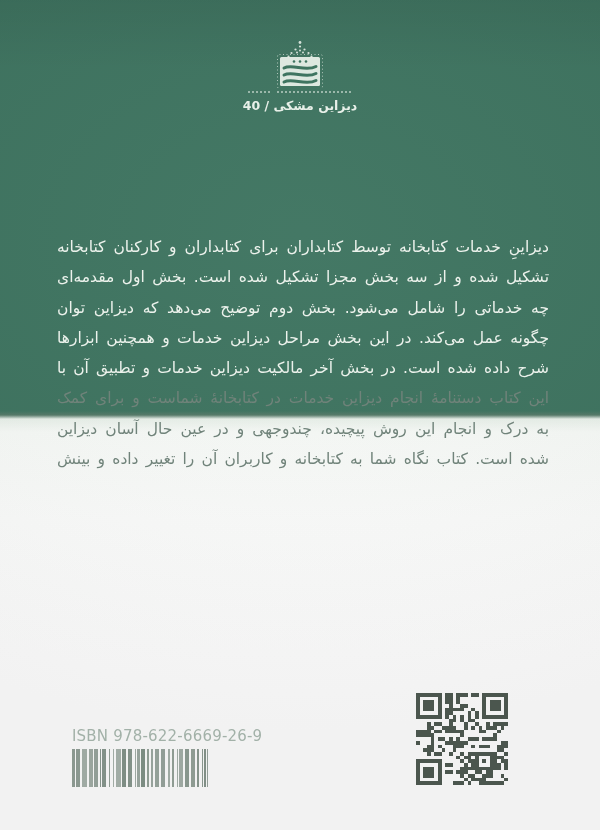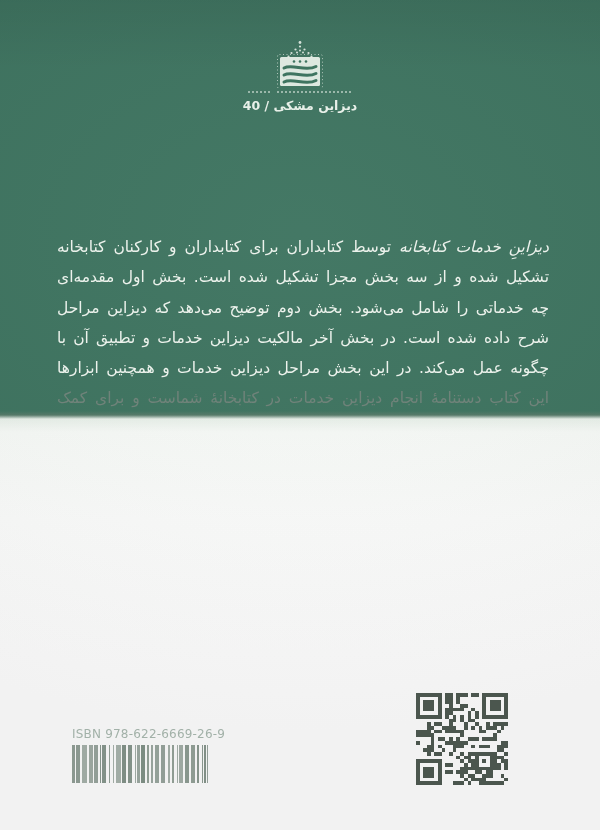--- a/index.html
+++ b/index.html
@@ -25,24 +25,24 @@
   .micro-seg.s2{width:76px;}
   .series{margin-top:5px;direction:rtl;font-size:12.5px;font-weight:bold;
     color:#e8f0e9;letter-spacing:.2px;}
   
   .text-block{position:absolute;top:232px;left:57px;width:492px;direction:rtl;}
   .line{height:30.3px;line-height:30.3px;font-size:15.5px;overflow:hidden;
     text-align:justify;text-align-last:justify;word-spacing:1px;}
   .line.light{color:var(--lightText);}
   .line.dark{color:var(--darkText);}
   .line.end{text-align-last:center;}
-  .line .title-italic{font-style:italic;}
+  .line .title-italic{}
   
   .isbn-area{position:absolute;left:72px;top:727px;width:140px;}
-  .isbn-label{font-size:12px;letter-spacing:.2px;color:#a2b1a8;white-space:nowrap;}
+  .isbn-label{font-size:15px;letter-spacing:.2px;color:#a2b1a8;white-space:nowrap;}
   .barcode{margin-top:4px;width:136px;height:38px;display:flex;align-items:stretch;overflow:hidden;}
   .bar{flex:0 0 auto;background:var(--barcode);}
   
   .qr{position:absolute;left:416px;top:693px;width:92px;height:92px;
     display:grid;grid-template-columns:repeat(25,1fr);grid-template-rows:repeat(25,1fr);}
   .qm{background:var(--qr);}
 </style>
 </head>
 <body>
 
@@ -85,24 +85,26 @@
     <div class="micro-row">
       <div class="micro-seg s1"></div>
       <div class="micro-seg s2"></div>
     </div>
     <div class="series">دیزاین مشکی / 40</div>
   </div>
 
   <div class="text-block" id="text-block">
       <div class="line light"><span class="title-italic">دیزاینِ خدمات کتابخانه</span> توسط کتابداران برای کتابداران و کارکنان کتابخانه</div>
       <div class="line light">تشکیل شده و از سه بخش مجزا تشکیل شده است. بخش اول مقدمه‌ای بر</div>
-      <div class="line light">چه خدماتی را شامل می‌شود. بخش دوم توضیح می‌دهد که دیزاین مراحل</div>
+      <div class="line light">چه خدماتی را شامل می‌شود. بخش دوم توضیح می‌دهد که دیزاین توان</div>
+      <div class="line light">چگونه عمل می‌کند. در این بخش مراحل دیزاین خدمات و همچنین ابزارها</div>
       <div class="line light">شرح داده شده است. در بخش آخر مالکیت دیزاین خدمات و تطبیق آن با</div>
-      <div class="line light">چگونه عمل می‌کند. در این بخش مراحل دیزاین خدمات و همچنین ابزارها</div>
       <div class="line dark">این کتاب دستنامهٔ انجام دیزاین خدمات در کتابخانهٔ شماست و برای کمک</div>
+      <div class="line dark">به درک و انجام این روش پیچیده، چندوجهی و در عین حال آسان دیزاین</div>
+      <div class="line dark">شده است. کتاب نگاه شما به کتابخانه و کاربران آن را تغییر داده و بینش</div>
     </div>
 
   <div class="isbn-area">
     <div class="isbn-label">ISBN 978-622-6669-26-9</div>
     <div class="barcode" id="barcode">
         <div class="bar" style="width: 2.7px; margin-right: 1.25px; opacity: 0.84;"></div>
         <div class="bar" style="width: 4.05px; margin-right: 2.5px; opacity: 0.84;"></div>
         <div class="bar" style="width: 4.05px; margin-right: 2.5px; opacity: 0.68;"></div>
         <div class="bar" style="width: 4.05px; margin-right: 1.25px; opacity: 0.72;"></div>
         <div class="bar" style="width: 4.05px; margin-right: 1.25px; opacity: 0.78;"></div>

